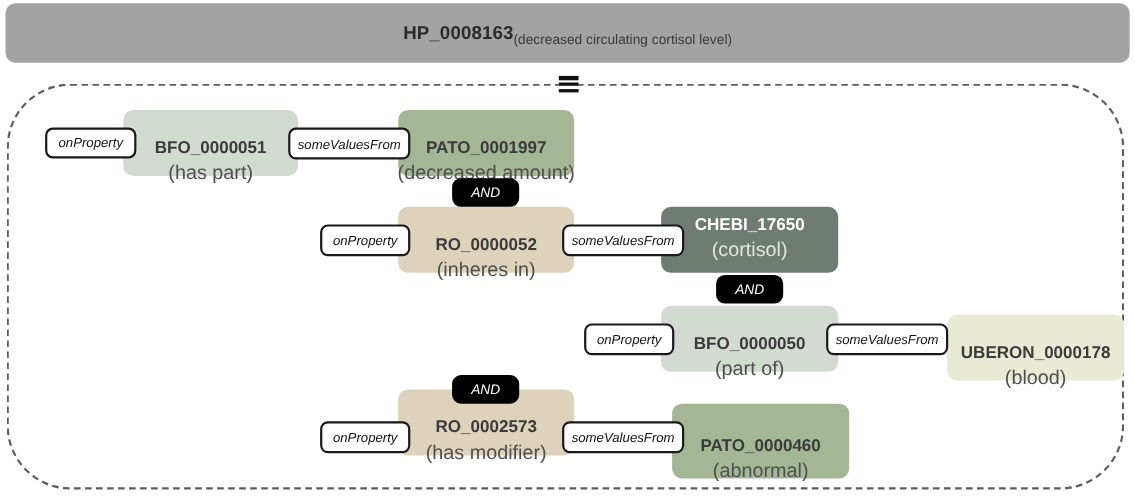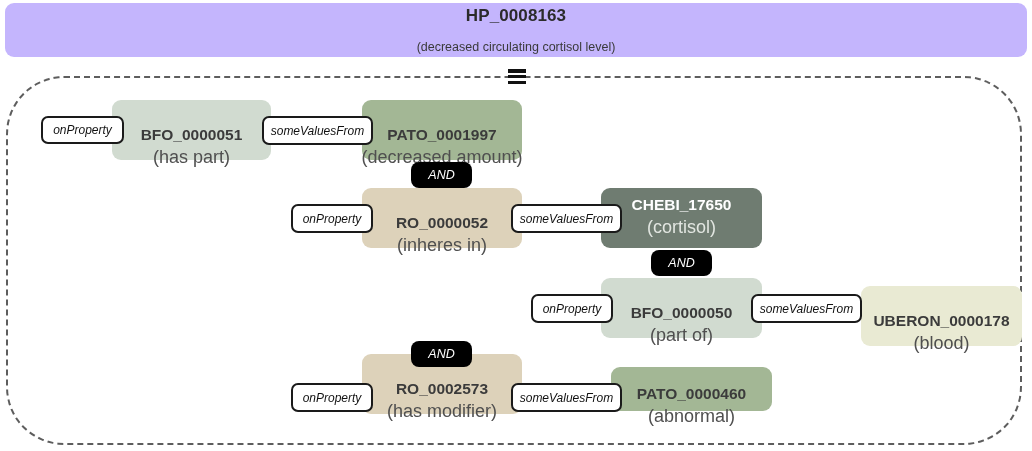--- a/index.html
+++ b/index.html
@@ -17,24 +17,24 @@
     -webkit-font-smoothing: antialiased;
   }
 
   
   .header-bar {
     position: absolute;
     left: 5px;
     top: 3px;
     width: 1022px;
     height: 54px;
-    background: #c4b5fd;
+    background: #a3a3a3;
     border-radius: 9px;
     display: flex;
-    flex-direction: column;
+    flex-direction: row;
     align-items: center;
     justify-content: center;
   }
   .header-id {
     font-size: 17px;
     font-weight: bold;
     color: #2b2b2b;
     letter-spacing: 0.1px;
     line-height: 1.25;
   }
@@ -206,16 +206,16 @@
 
 <div class="pill" style="left:291px; top:383px; width:82px; height:29px;">onProperty</div>
 
 <div class="node light" style="left:362px; top:354px; width:160px; height:60px; background:#ddd2ba;">
   <div class="nid">RO_0002573</div>
   <div class="nlabel">(has modifier)</div>
 </div>
 
 <div class="pill" style="left:511px; top:383px; width:111px; height:29px;">someValuesFrom</div>
 
-<div class="node light" style="left:611px; top:367px; width:161px; height:44px; background:#a3b795;">
+<div class="node light" style="left:611px; top:367px; width:161px; height:68px; background:#a3b795;">
   <div class="nid">PATO_0000460</div>
   <div class="nlabel">(abnormal)</div>
 </div>
 
 </body></html>

